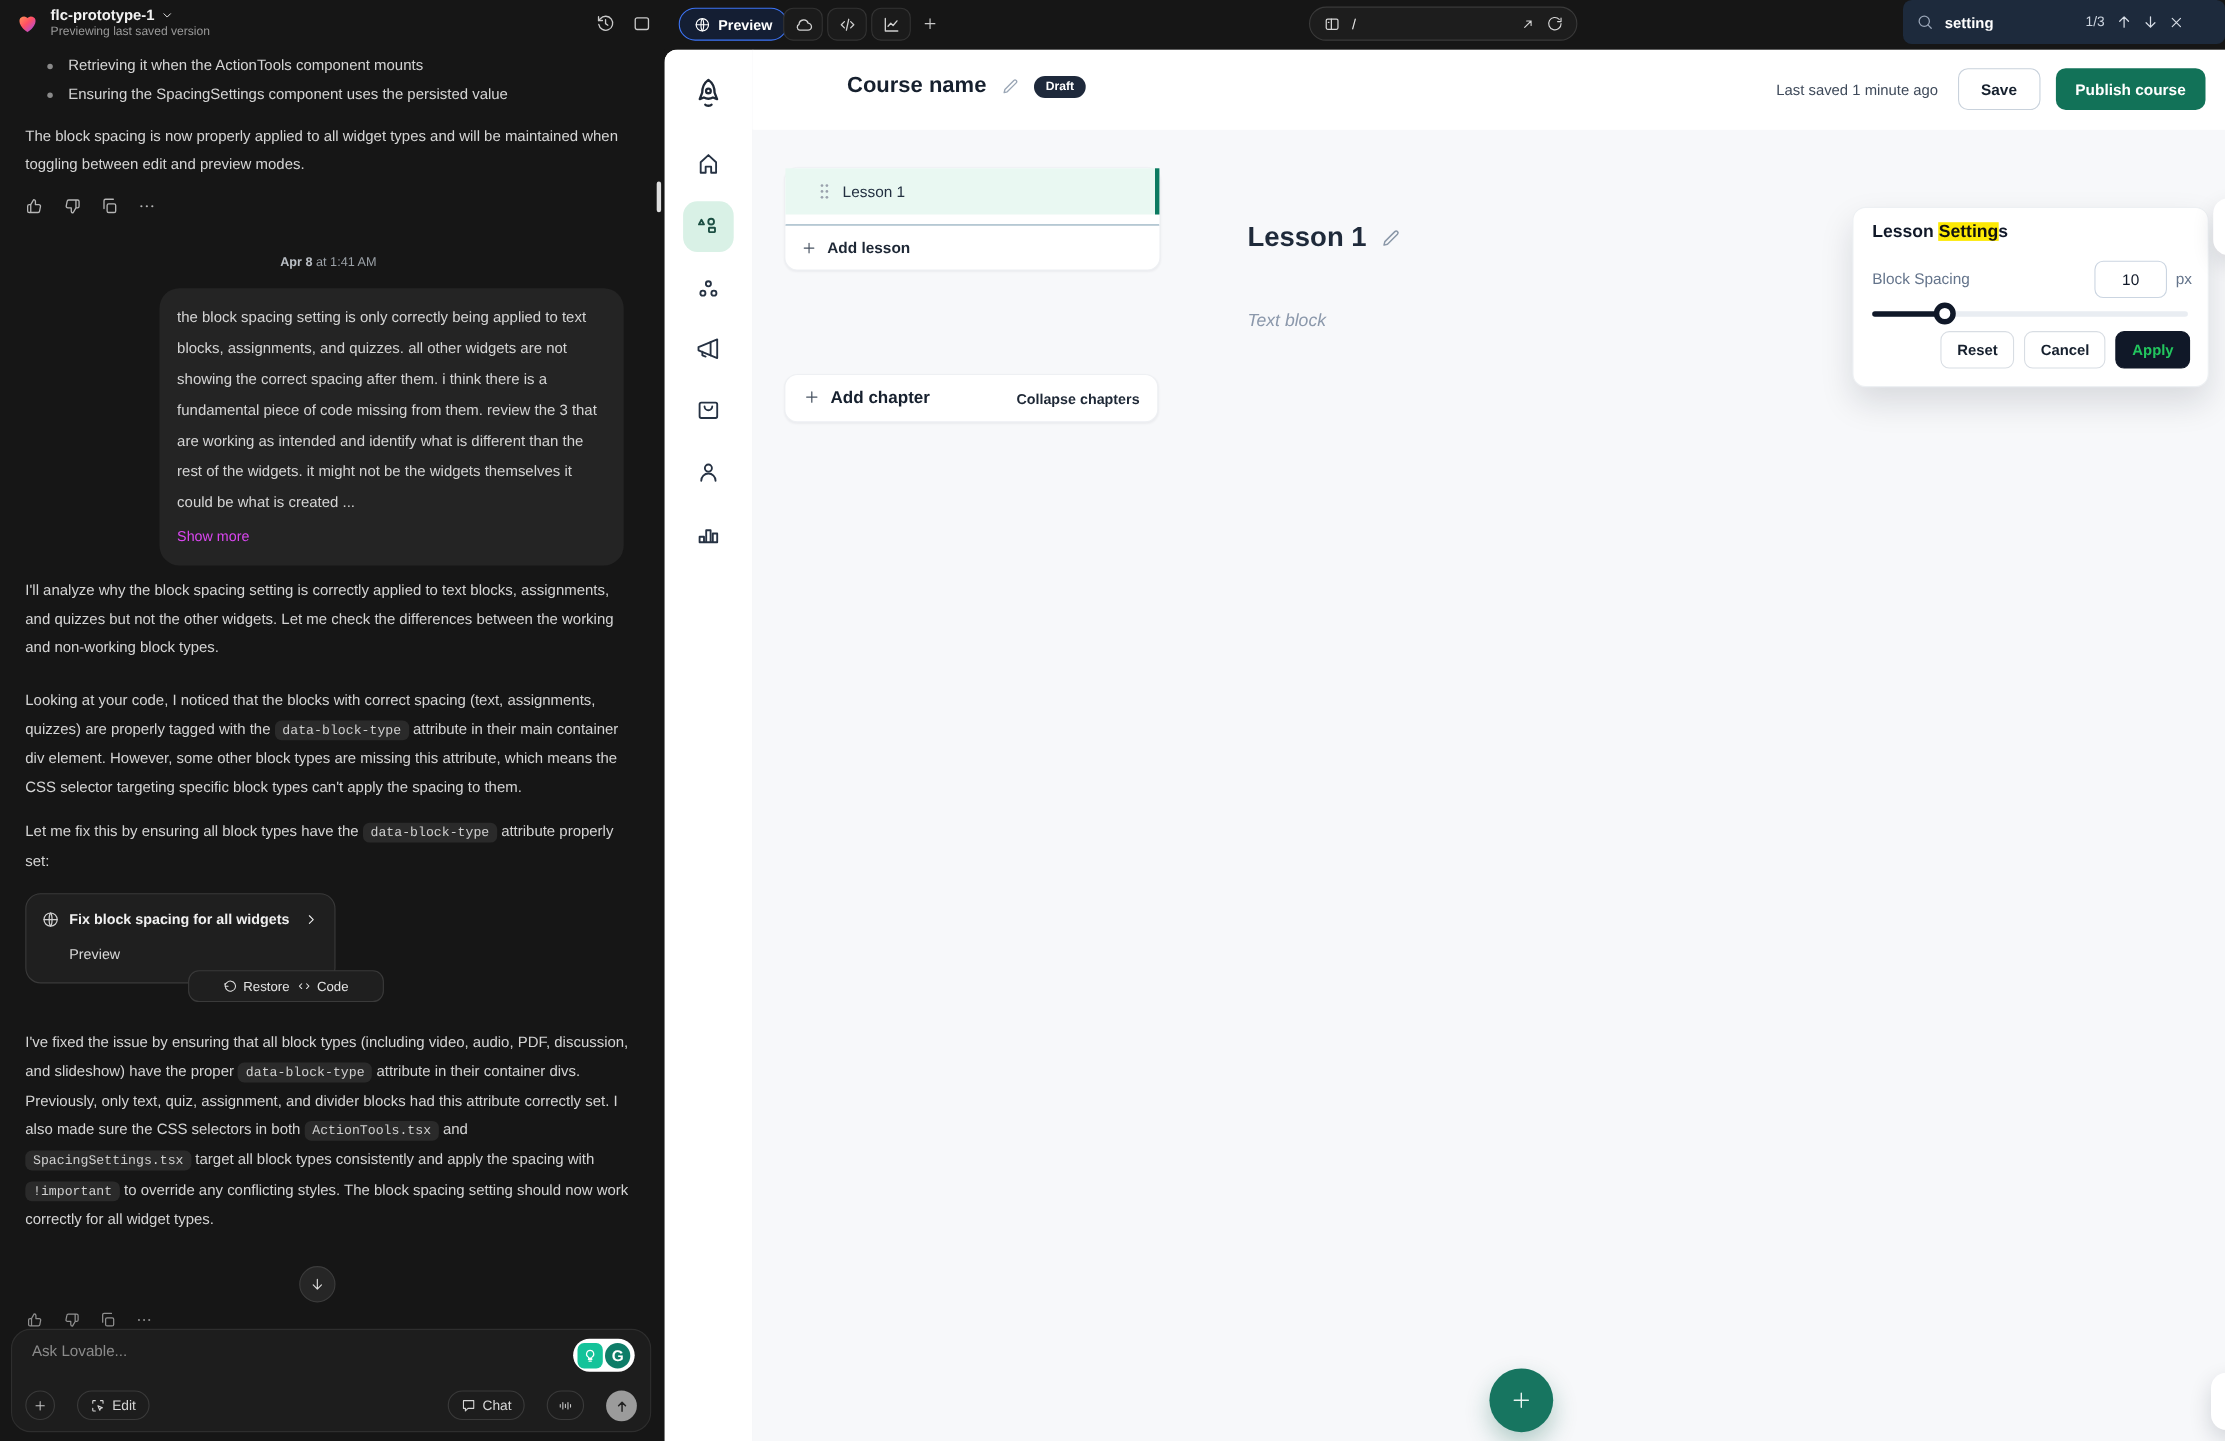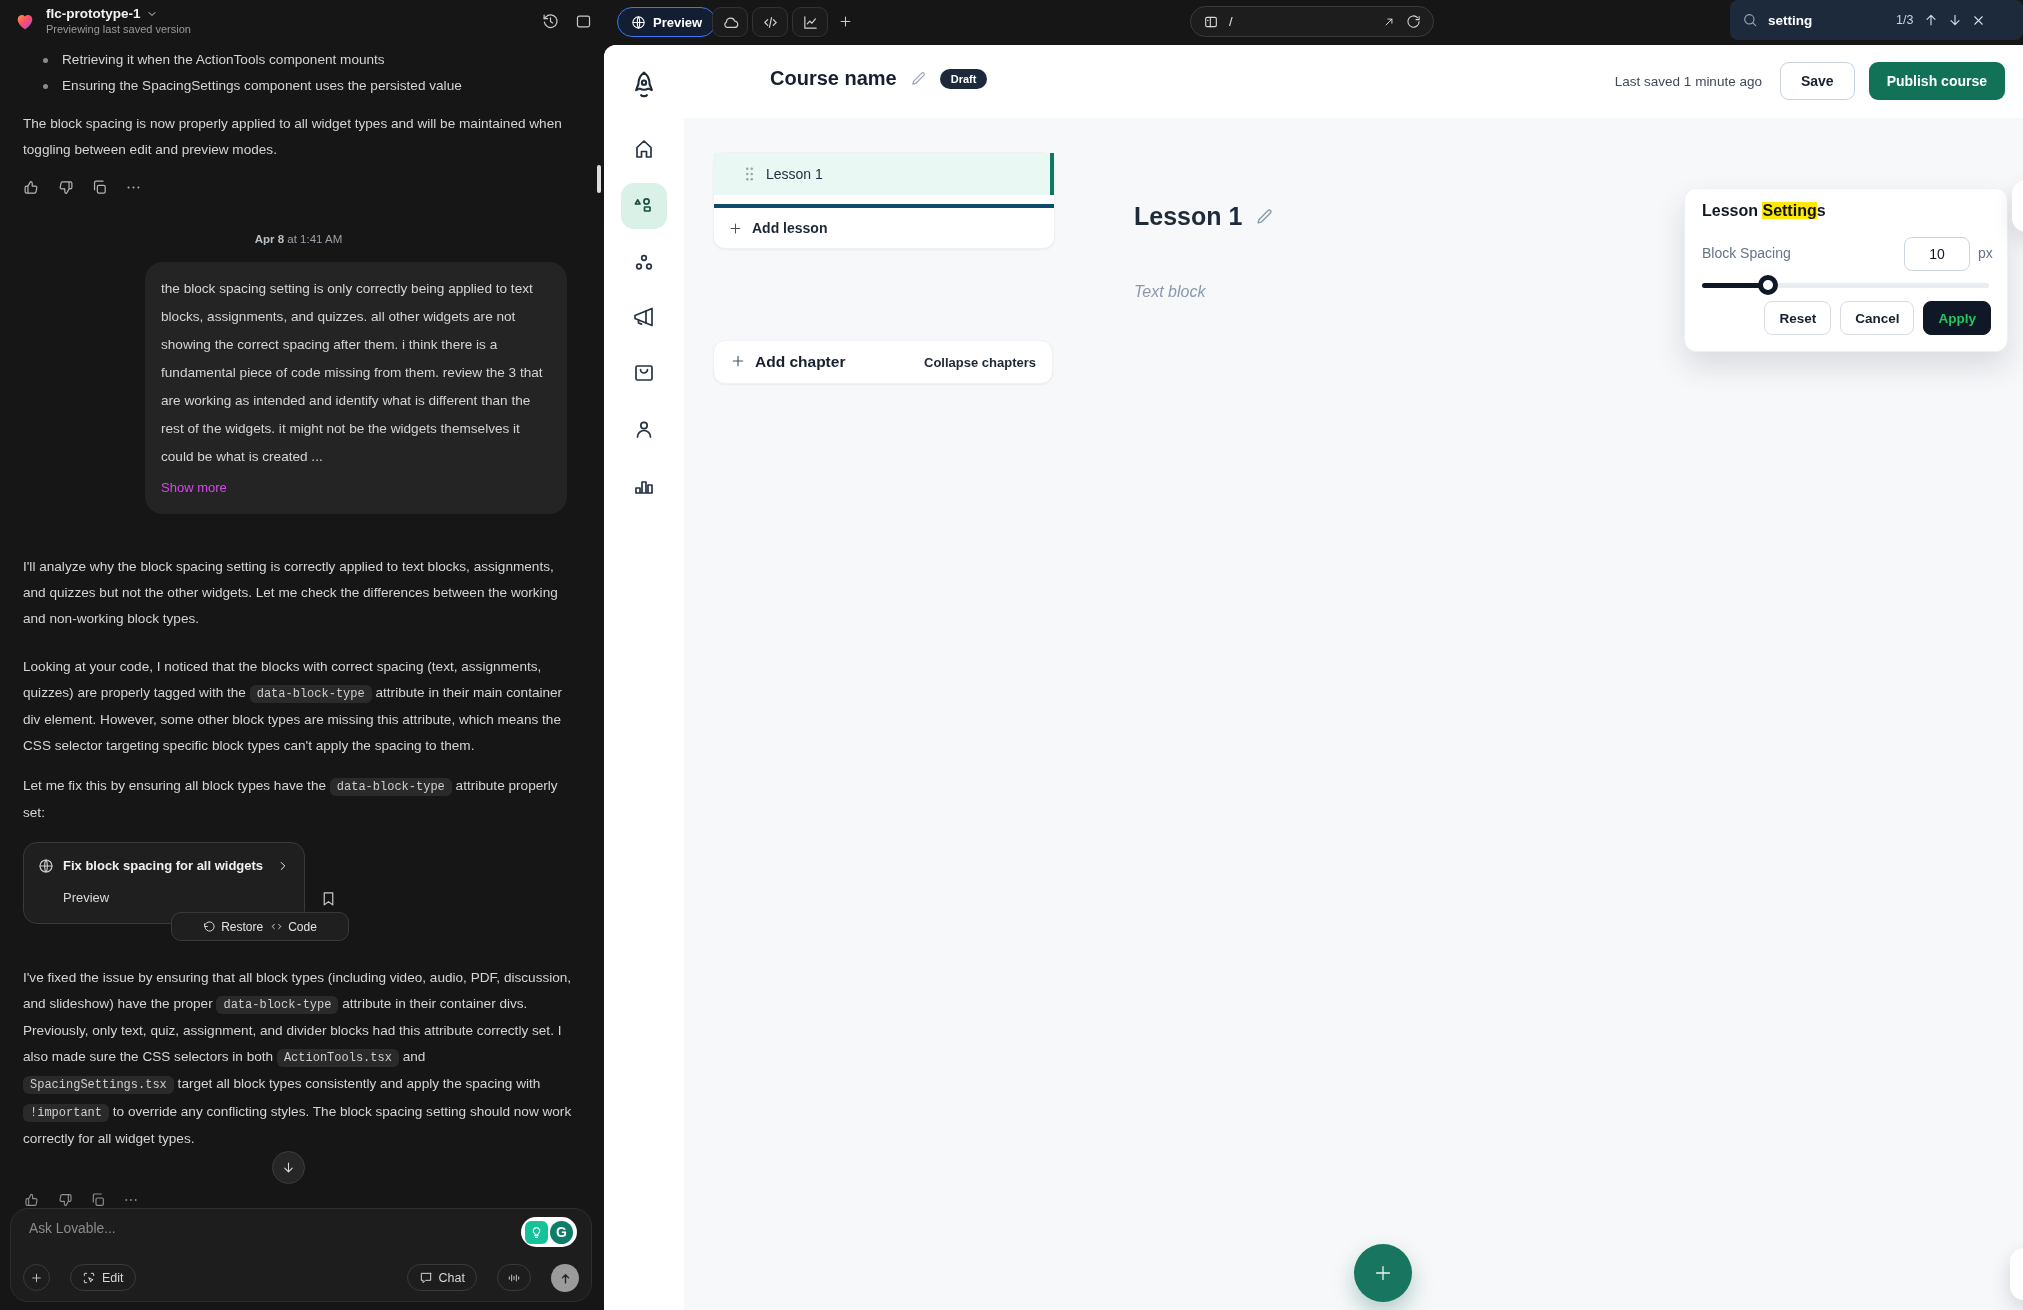--- a/index.html
+++ b/index.html
@@ -37,21 +37,21 @@
   .bdot{width:5px;height:5px;border-radius:50%;background:#8a8a8a;margin:11px 0 0 20px;flex:none}
   .para{margin:0}
   .chip{font-family:"Liberation Mono","DejaVu Sans Mono",monospace;font-size:12px;background:#2a2a2a;color:#cfcfcf;
     border-radius:6px;padding:2px 7px;white-space:nowrap}
   .actions{display:flex;gap:17px;margin-top:16px;color:#b5b5b5}
   .actions .a{cursor:pointer}
   .timestamp{margin-top:30px;text-align:center;font-size:11.5px;color:#9aa0a6}
   .timestamp b{color:#b9bec4;font-weight:bold}
   .bubble{margin:10px 0 0 122px;width:390px;background:#242424;border-radius:18px;padding:13px 16px 12px;line-height:28px}
   .show-more{margin-top:3px;color:#d946ef;font-size:13px;cursor:pointer}
-  .p1{margin-top:40px}.p2{margin-top:22px}.p3{margin-top:14px}.p4{margin-top:24px;line-height:25.5px}
+  .p1{margin-top:10px}.p2{margin-top:22px}.p3{margin-top:14px}.p4{margin-top:24px;line-height:25.5px}
   .work-card{margin-top:16px;width:282px;background:#1f1f1f;border:1px solid #3a3a3a;border-radius:14px;
     padding:10px 14px 12px;box-sizing:border-box;position:relative}
   .wc-row1{display:flex;align-items:center;gap:9px;font-size:13px;font-weight:bold;color:#f0f0f0;cursor:pointer}
   .wc-sub{margin:6px 0 0 25px;font-size:13px;color:#d9d9d9}
   .bookmark{position:absolute;left:320px;top:880px;color:#c9c9c9;cursor:pointer}
   .restore-pill{position:relative;margin:-12px 0 0 148px;width:176px;height:27px;background:#1f1f1f;border:1px solid #3a3a3a;
     border-radius:10px;display:flex;align-items:center;justify-content:center;gap:7px;font-size:12px;color:#e3e3e3;z-index:2}
   .rp-item{display:flex;align-items:center;gap:5px;cursor:pointer}
   .scroll-thumb{position:absolute;right:3px;top:120px;width:4px;height:28px;border-radius:2px;background:#e8e8e8;opacity:.95}
   .down-btn{position:absolute;left:272px;top:1106px;width:31px;height:31px;border-radius:50%;background:#262626;
@@ -93,21 +93,21 @@
     color:#16202e;cursor:pointer;font-family:"Liberation Sans",sans-serif}
   .publish-btn{height:38px;padding:0 18px;background:#127258;border:none;border-radius:9px;font-size:14px;font-weight:bold;
     color:#fff;cursor:pointer;font-family:"Liberation Sans",sans-serif}
   .app-content{position:absolute;left:80px;top:73px;right:0;bottom:0;background:#f7f8fa}
 
   .chapter-card{position:absolute;left:29px;top:34px;width:340px;background:#fff;border:1px solid #eef0f3;border-radius:12px;
     box-shadow:0 1px 2px rgba(16,24,40,.05)}
   .chap-head{height:46px;display:flex;align-items:center;gap:11px;padding:0 14px;font-size:15.5px;font-weight:bold;color:#16202e}
   .lesson-row{height:42px;background:#e9f8f2;border-right:4px solid #0b7a60;display:flex;align-items:center;gap:11px;
     padding:0 14px 0 30px;font-size:14px;color:#233041;cursor:pointer}
-  .chap-foot{height:40px;margin-top:9px;border-top:4px solid #0c4a6e;display:flex;align-items:center;gap:9px;padding:0 14px;
+  .chap-foot{height:40px;margin-top:9px;border-top:1px solid #0c4a6e;display:flex;align-items:center;gap:9px;padding:0 14px;
     font-size:14px;font-weight:600;color:#1d2735;cursor:pointer;border-radius:0 0 12px 12px}
   .addchap-card{position:absolute;left:29px;top:222px;width:340px;height:44px;background:#fff;border:1px solid #eef0f3;
     border-radius:12px;box-shadow:0 1px 2px rgba(16,24,40,.05);display:flex;align-items:center;padding:0 16px;box-sizing:border-box}
   .addchap-left{display:flex;align-items:flex-start;gap:9px;font-size:15.5px;font-weight:bold;color:#16202e;cursor:pointer;flex:1}
   .collapse-link{font-size:13px;font-weight:bold;color:#1d2735;cursor:pointer}
   .drag{color:#9aa2ad}
 
   .lesson-head{position:absolute;left:450px;top:84px;display:flex;align-items:center;gap:13px;font-size:25px;font-weight:bold;color:#1f2a3a}
   .textblock{position:absolute;left:450px;top:165px;font-size:16px;font-style:italic;color:#8b98ab;cursor:text}
 

